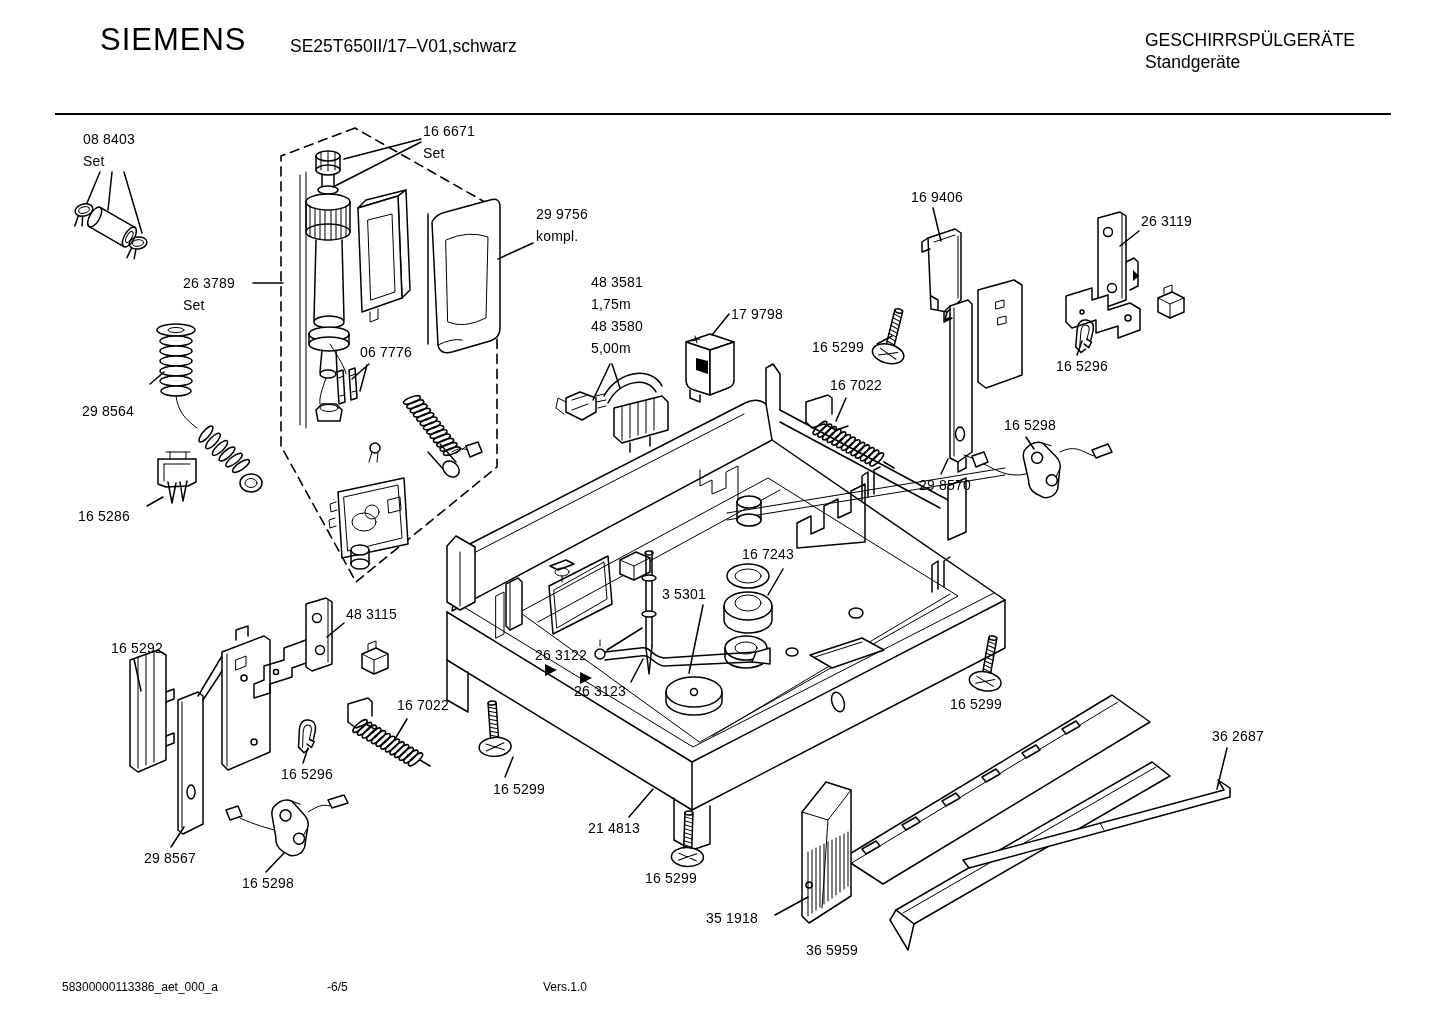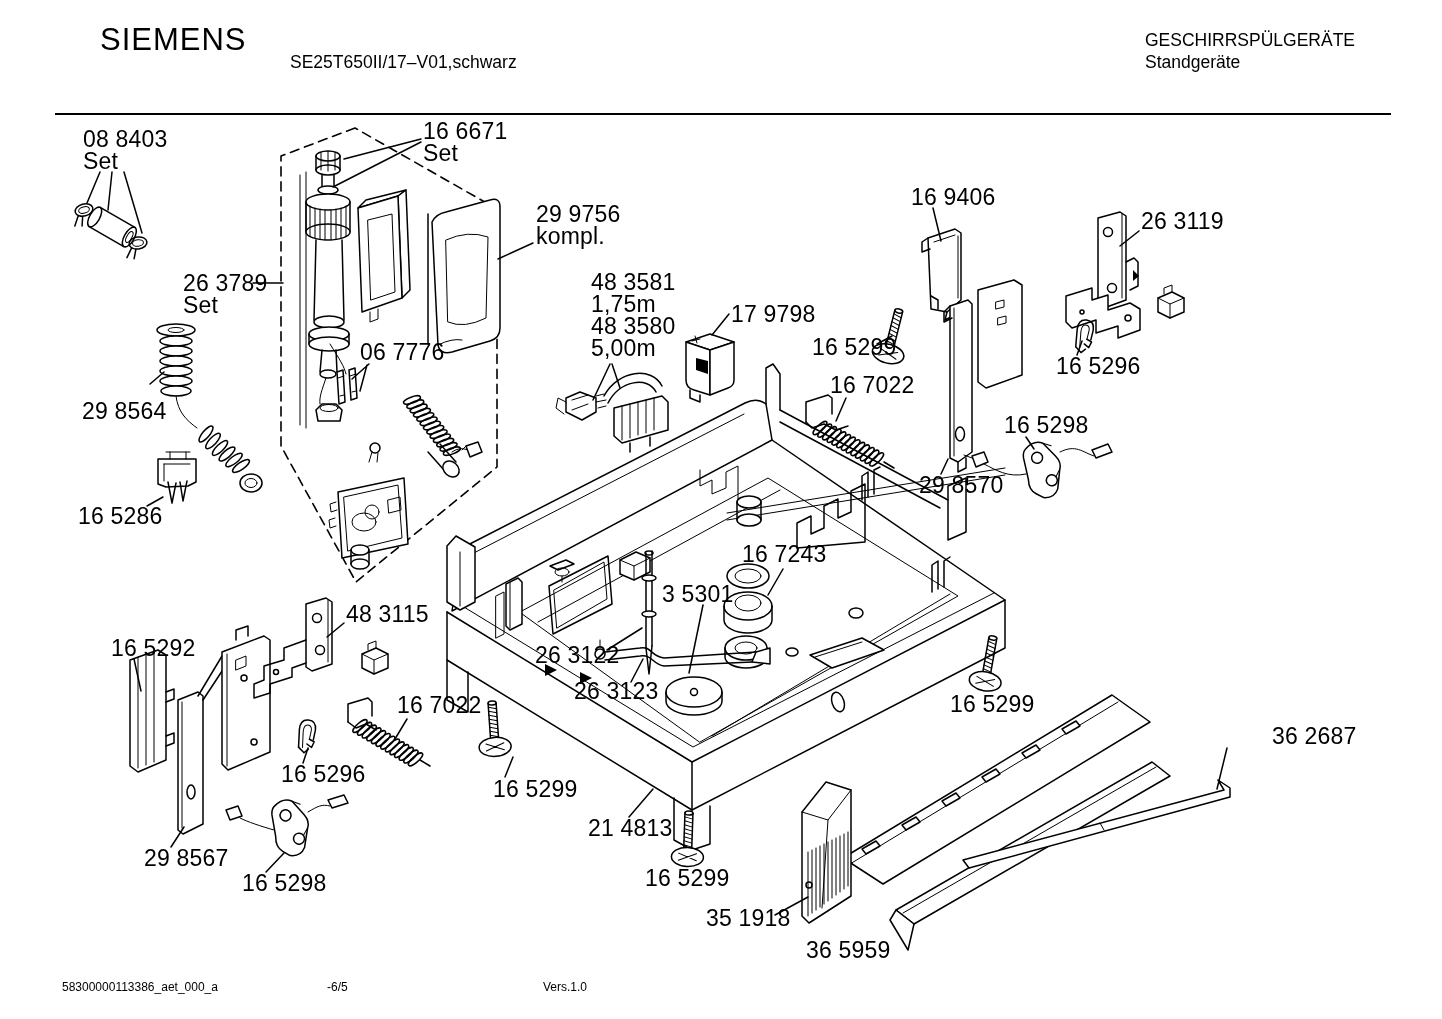--- a/index.html
+++ b/index.html
@@ -1,24 +1,24 @@
 <!DOCTYPE html>
 <html><head>
 <meta charset="utf-8">
 <style>
   html,body{margin:0;padding:0;background:#fff;}
   #page{position:relative;width:1442px;height:1019px;background:#fff;overflow:hidden;
         font-family:"Liberation Sans",sans-serif;color:#000;}
   .brand{position:absolute;left:55px;top:22px;font-size:31px;font-weight:normal;letter-spacing:1px;margin-left:45px;}
-  .model{position:absolute;left:290px;top:36px;font-size:17.5px;margin-top:16px;}
+  .model{position:absolute;left:290px;top:36px;font-size:17.5px;}
   .prodline{position:absolute;left:1145px;top:29px;font-size:17.5px;line-height:22px;}
   .hr{position:absolute;left:55px;top:113px;width:1336px;height:2px;background:#000;}
   .foot{position:absolute;top:980px;font-size:12px;}
   #f-doc{left:62px;} #f-sheet{left:327px;} #f-ver{left:543px;}
-  #labels .plabel{position:absolute;white-space:pre-line;font-size:23px;line-height:22px;letter-spacing:0.2px;}
+  #labels .plabel{position:absolute;white-space:pre-line;font-size:14px;line-height:22px;letter-spacing:0.2px;}
   svg{position:absolute;left:0;top:0;}
   svg *{stroke:#000;fill:none;stroke-width:1.5;stroke-linejoin:round;stroke-linecap:round;}
   svg .s{fill:#fff;}
   svg .k{fill:#000;stroke:none;}
   svg .thin{stroke-width:1;}
   svg .lead{stroke-width:1.2;}
   svg .dash{stroke-dasharray:9 6;stroke-width:1.6;}
 </style>
 </head>
 <body>
@@ -458,21 +458,21 @@
       <div class="plabel" style="left: 346px; top: 603px;">48 3115</div>
       <div class="plabel" style="left: 111px; top: 637px;">16 5292</div>
       <div class="plabel" style="left: 397px; top: 694px;">16 7022</div>
       <div class="plabel" style="left: 281px; top: 763px;">16 5296</div>
       <div class="plabel" style="left: 493px; top: 778px;">16 5299</div>
       <div class="plabel" style="left: 588px; top: 817px;">21 4813</div>
       <div class="plabel" style="left: 950px; top: 693px;">16 5299</div>
       <div class="plabel" style="left: 144px; top: 847px;">29 8567</div>
       <div class="plabel" style="left: 242px; top: 872px;">16 5298</div>
       <div class="plabel" style="left: 645px; top: 867px;">16 5299</div>
-      <div class="plabel" style="left: 1272px; top: 725px;">36 2687</div>
+      <div class="plabel" style="left: 1212px; top: 725px;">36 2687</div>
       <div class="plabel" style="left: 706px; top: 907px;">35 1918</div>
       <div class="plabel" style="left: 806px; top: 939px;">36 5959</div>
     </div>
 
   <div class="foot" id="f-doc">58300000113386_aet_000_a</div>
   <div class="foot" id="f-sheet">-6/5</div>
   <div class="foot" id="f-ver">Vers.1.0</div>
 </div>
 
 </body></html>

